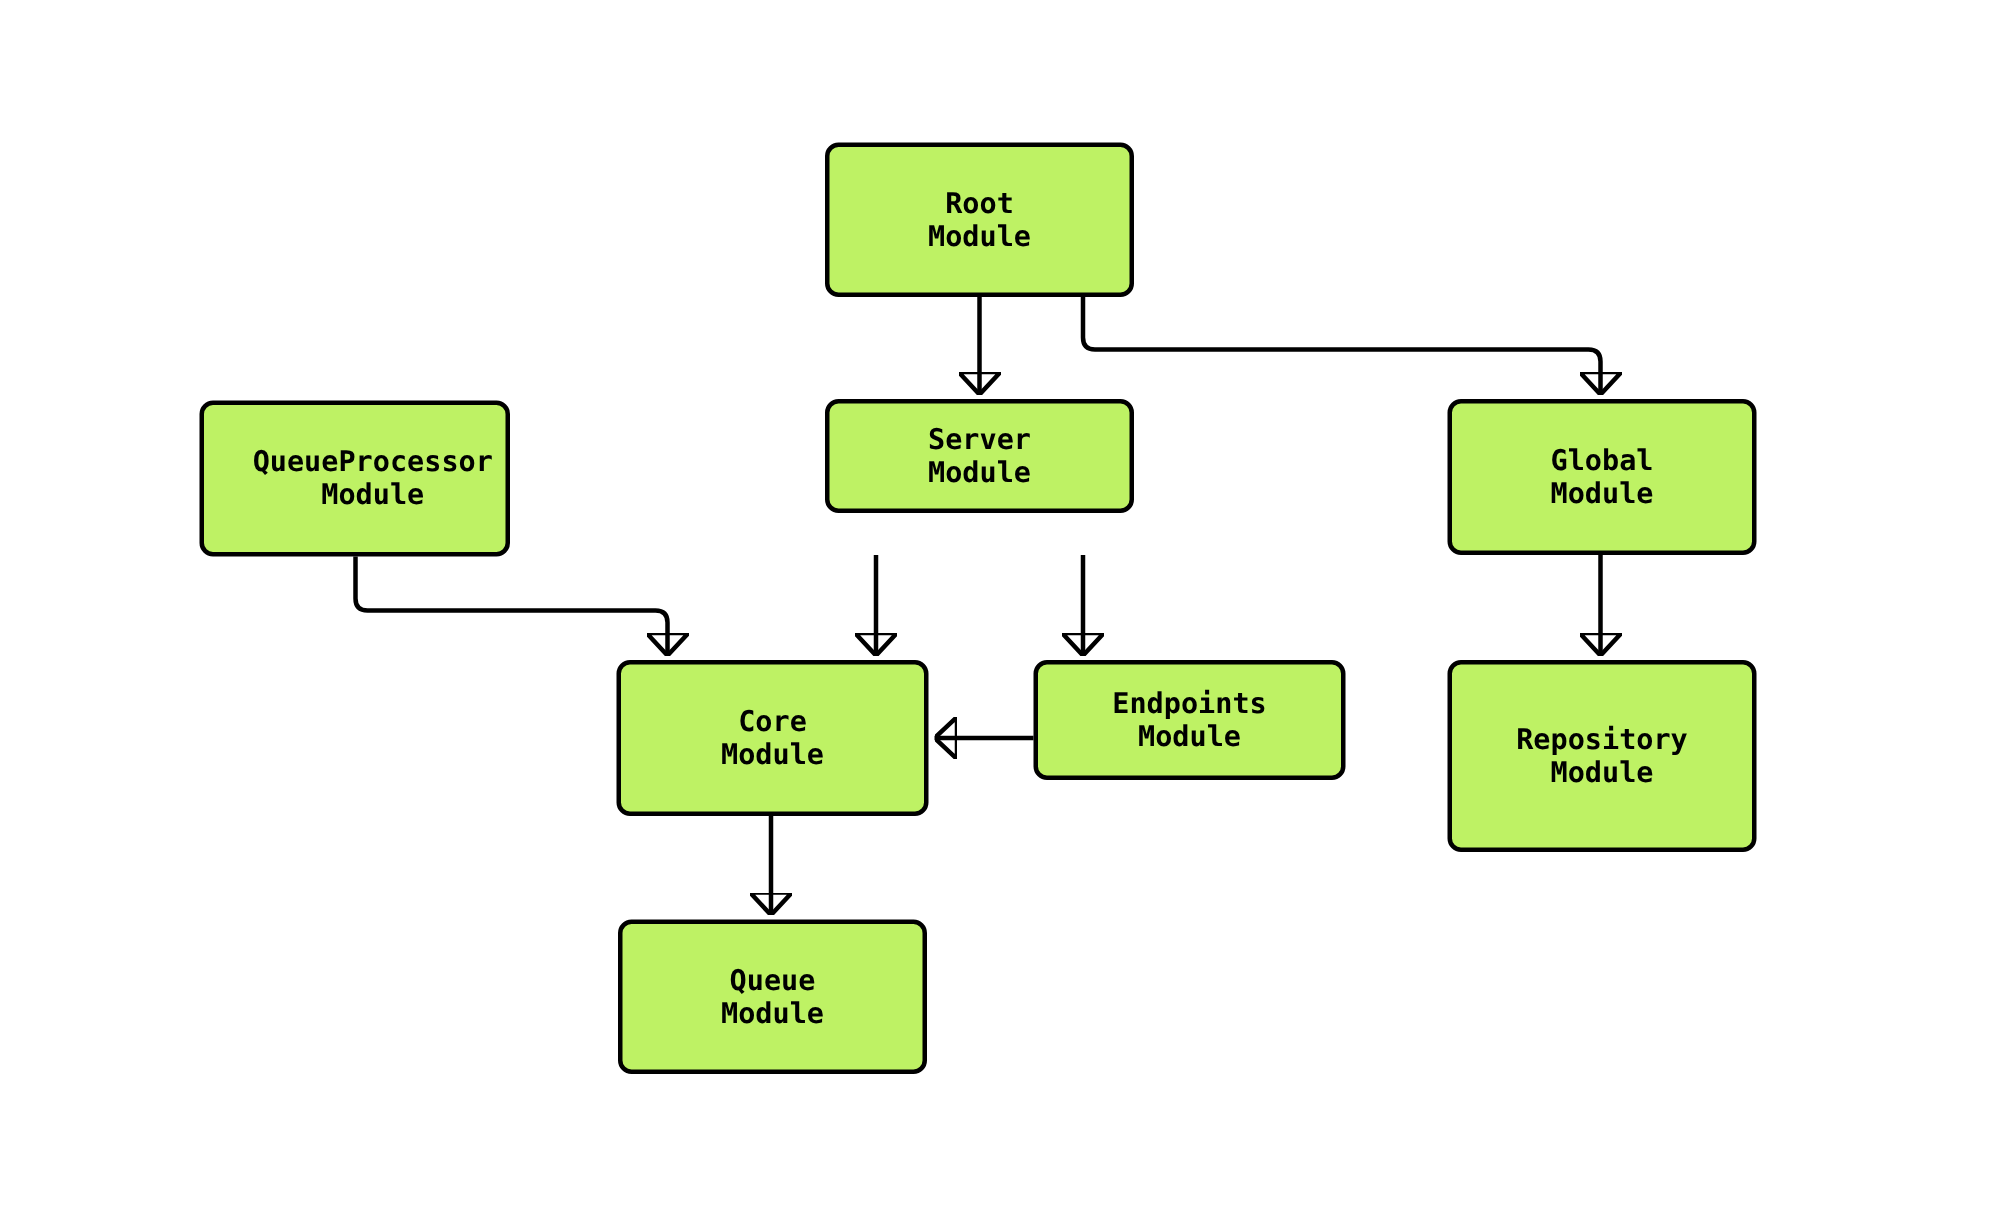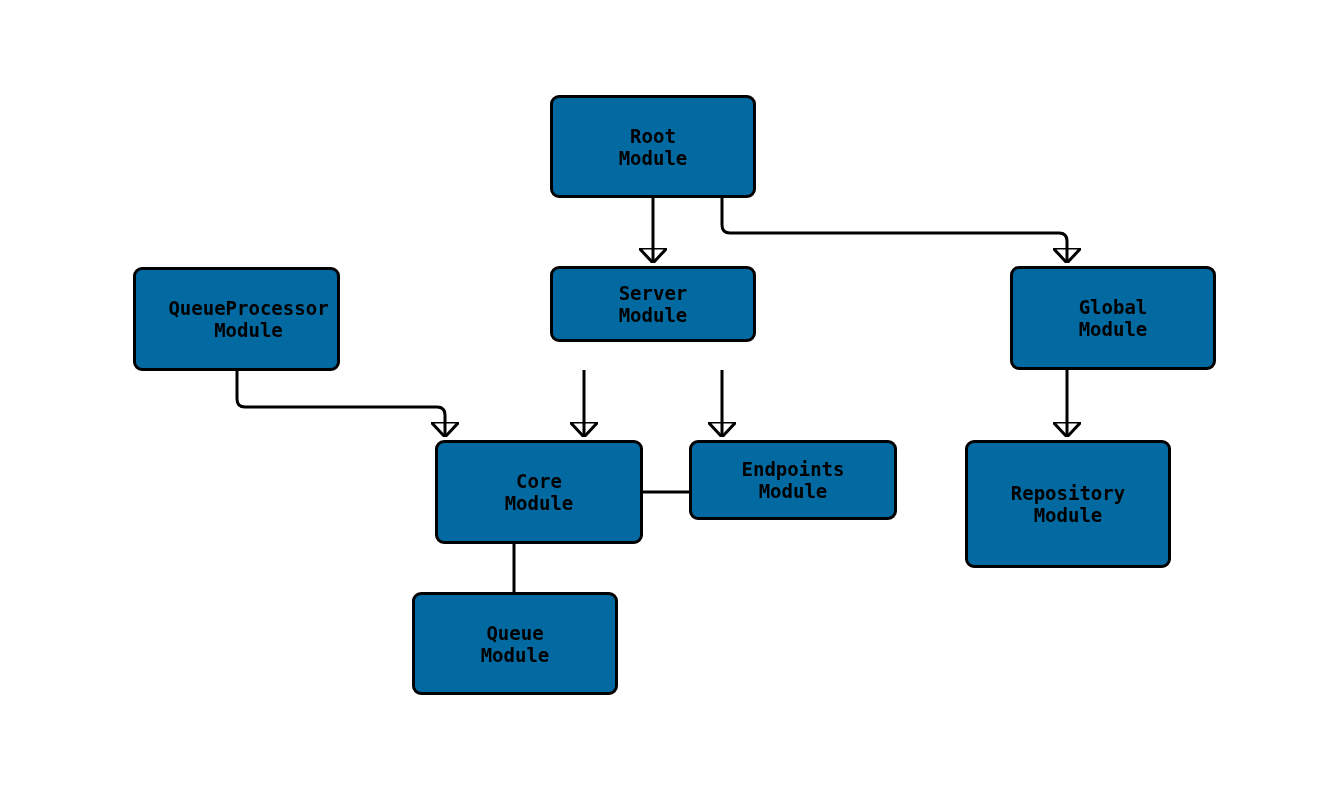--- a/index.html
+++ b/index.html
@@ -25,21 +25,21 @@
   .edges path {
     fill: none;
     stroke: #000000;
     stroke-width: 3;
   }
   .node {
     position: absolute;
     box-sizing: border-box;
     border: 3px solid #000000;
     border-radius: 9px;
-    background: #0369a1;
+    background: #bef264;
     display: flex;
     align-items: center;
     justify-content: center;
   }
   .node .label {
     font-weight: bold;
     font-size: 19px;
     line-height: 22px;
     color: #000000;
     text-align: center;
@@ -83,38 +83,38 @@
   <div class="node" style="left:133px; top:267px; width:207px; height:104px;padding-left:24px;">
     <span class="label">QueueProcessor
 Module</span>
   </div>
 
   <div class="node" style="left:550px; top:266px; width:206px; height:76px;">
     <span class="label">Server
 Module</span>
   </div>
 
-  <div class="node" style="left:965px; top:266px; width:206px; height:104px;margin-left:45px;">
+  <div class="node" style="left:965px; top:266px; width:206px; height:104px;">
     <span class="label">Global
 Module</span>
   </div>
 
-  <div class="node" style="left:411px; top:440px; width:208px; height:104px;margin-left:24px;">
+  <div class="node" style="left:411px; top:440px; width:208px; height:104px;">
     <span class="label">Core
 Module</span>
   </div>
 
   <div class="node" style="left:689px; top:440px; width:208px; height:80px;">
     <span class="label">Endpoints
 Module</span>
   </div>
 
   <div class="node" style="left:965px; top:440px; width:206px; height:128px;">
     <span class="label">Repository
 Module</span>
   </div>
 
-  <div class="node" style="left:412px; top:592px; width:206px; height:103px;">
+  <div class="node" style="left:412px; top:613px; width:206px; height:103px;">
     <span class="label">Queue
 Module</span>
   </div>
 
 </div>
 
 </body></html>

